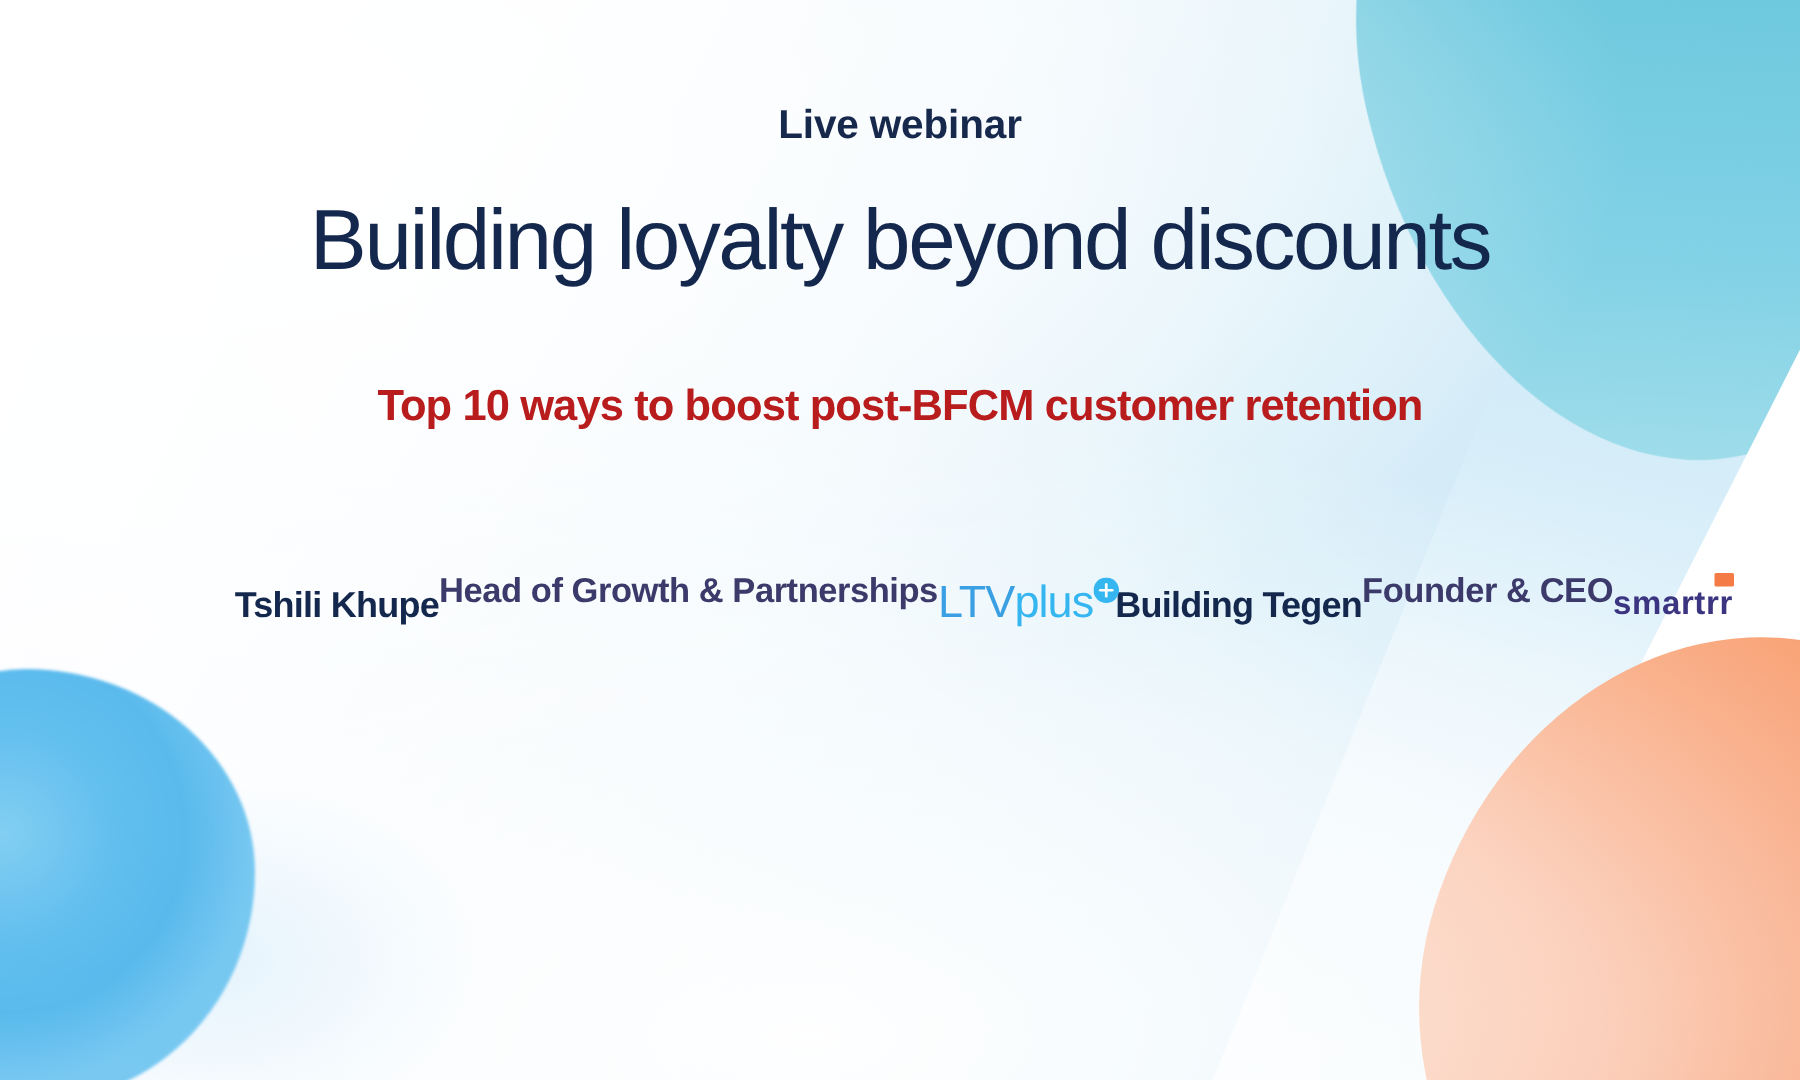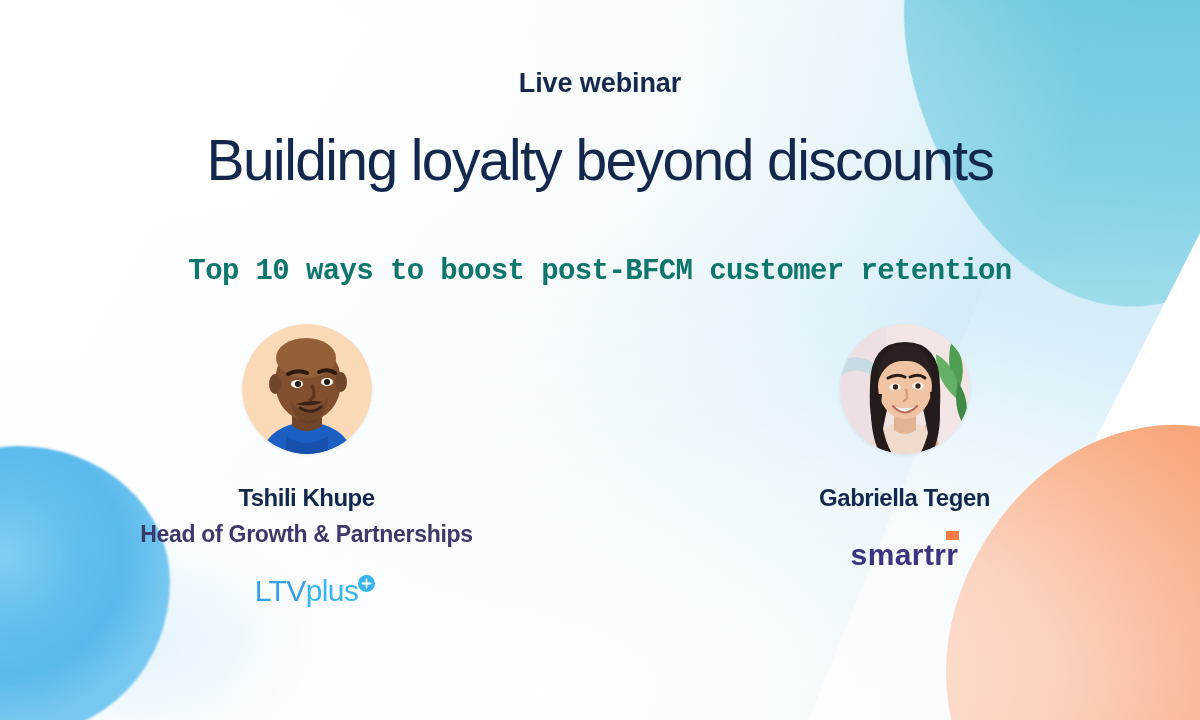--- a/index.html
+++ b/index.html
@@ -141,40 +141,38 @@
     color: #14284e;
     line-height: 1;
     white-space: nowrap;
   }
 
   .subhead {
     margin-top: 28px;
     font-size: 29px;
     font-weight: 700;
     letter-spacing: -0.6px;
-    color: #0f766e;
-    white-space: nowrap;
-    font-family: Liberation Mono, monospace;
+    color: #b91c1c;
+    white-space: nowrap;
   }
 
   
 
   .speakers {
     margin-top: 36px;
     display: flex;
     justify-content: center;
     gap: 287px;
   }
 
   .speaker {
     display: flex;
-    flex-direction: column;
+    flex-direction: row;
     align-items: center;
     width: 300px;
-    margin-left: 11px;
   }
 
   .portrait {
     width: 130px;
     height: 130px;
     border-radius: 50%;
     overflow: hidden;
     position: relative;
     box-shadow: 0 1px 3px rgba(20, 40, 78, 0.10);
   }
@@ -221,21 +219,21 @@
     position: absolute;
     top: -9px;
     right: -17px;
     width: 17px;
     height: 17px;
   }
 
   
   .logo-smartrr {
     position: relative;
-    font-size: 30px;
+    font-size: 22px;
     font-weight: 700;
     letter-spacing: 0.4px;
     line-height: 1;
     color: #3b3480;
     white-space: nowrap;
   }
   .logo-smartrr .sm-tick {
     position: absolute;
     top: -9px;
     right: -1px;
@@ -366,21 +364,22 @@
               <path d="M66 66 q3 9 -2 11" stroke="#d39d79" stroke-width="2.6" fill="none" stroke-linecap="round"></path>
 
               <path d="M53 82 q12 12 24 0 q-12 5 -24 0 z" fill="#ffffff"></path>
               <path d="M53 82 q12 13 24 0" stroke="#b9705e" stroke-width="2.2" fill="none" stroke-linecap="round"></path>
 
               <path d="M32 70 q-4 36 8 60 l12 0 q-14 -26 -10 -60 z" fill="#241b1b"></path>
               <path d="M98 68 q6 36 -6 62 l-12 0 q14 -26 10 -62 z" fill="#241b1b"></path>
             </g>
           </svg>
         </div>
-        <div class="speaker-name">Gabriella Tegen</div>
+        <div class="speaker-name">Building Tegen</div>
+        <div class="speaker-role">Founder &amp; CEO</div>
         <div class="speaker-logo">
           <span class="logo-smartrr">
             <span>smartrr</span>
             <span class="sm-tick"></span>
           </span>
         </div>
       </div>
 
     </div>
   </div>

